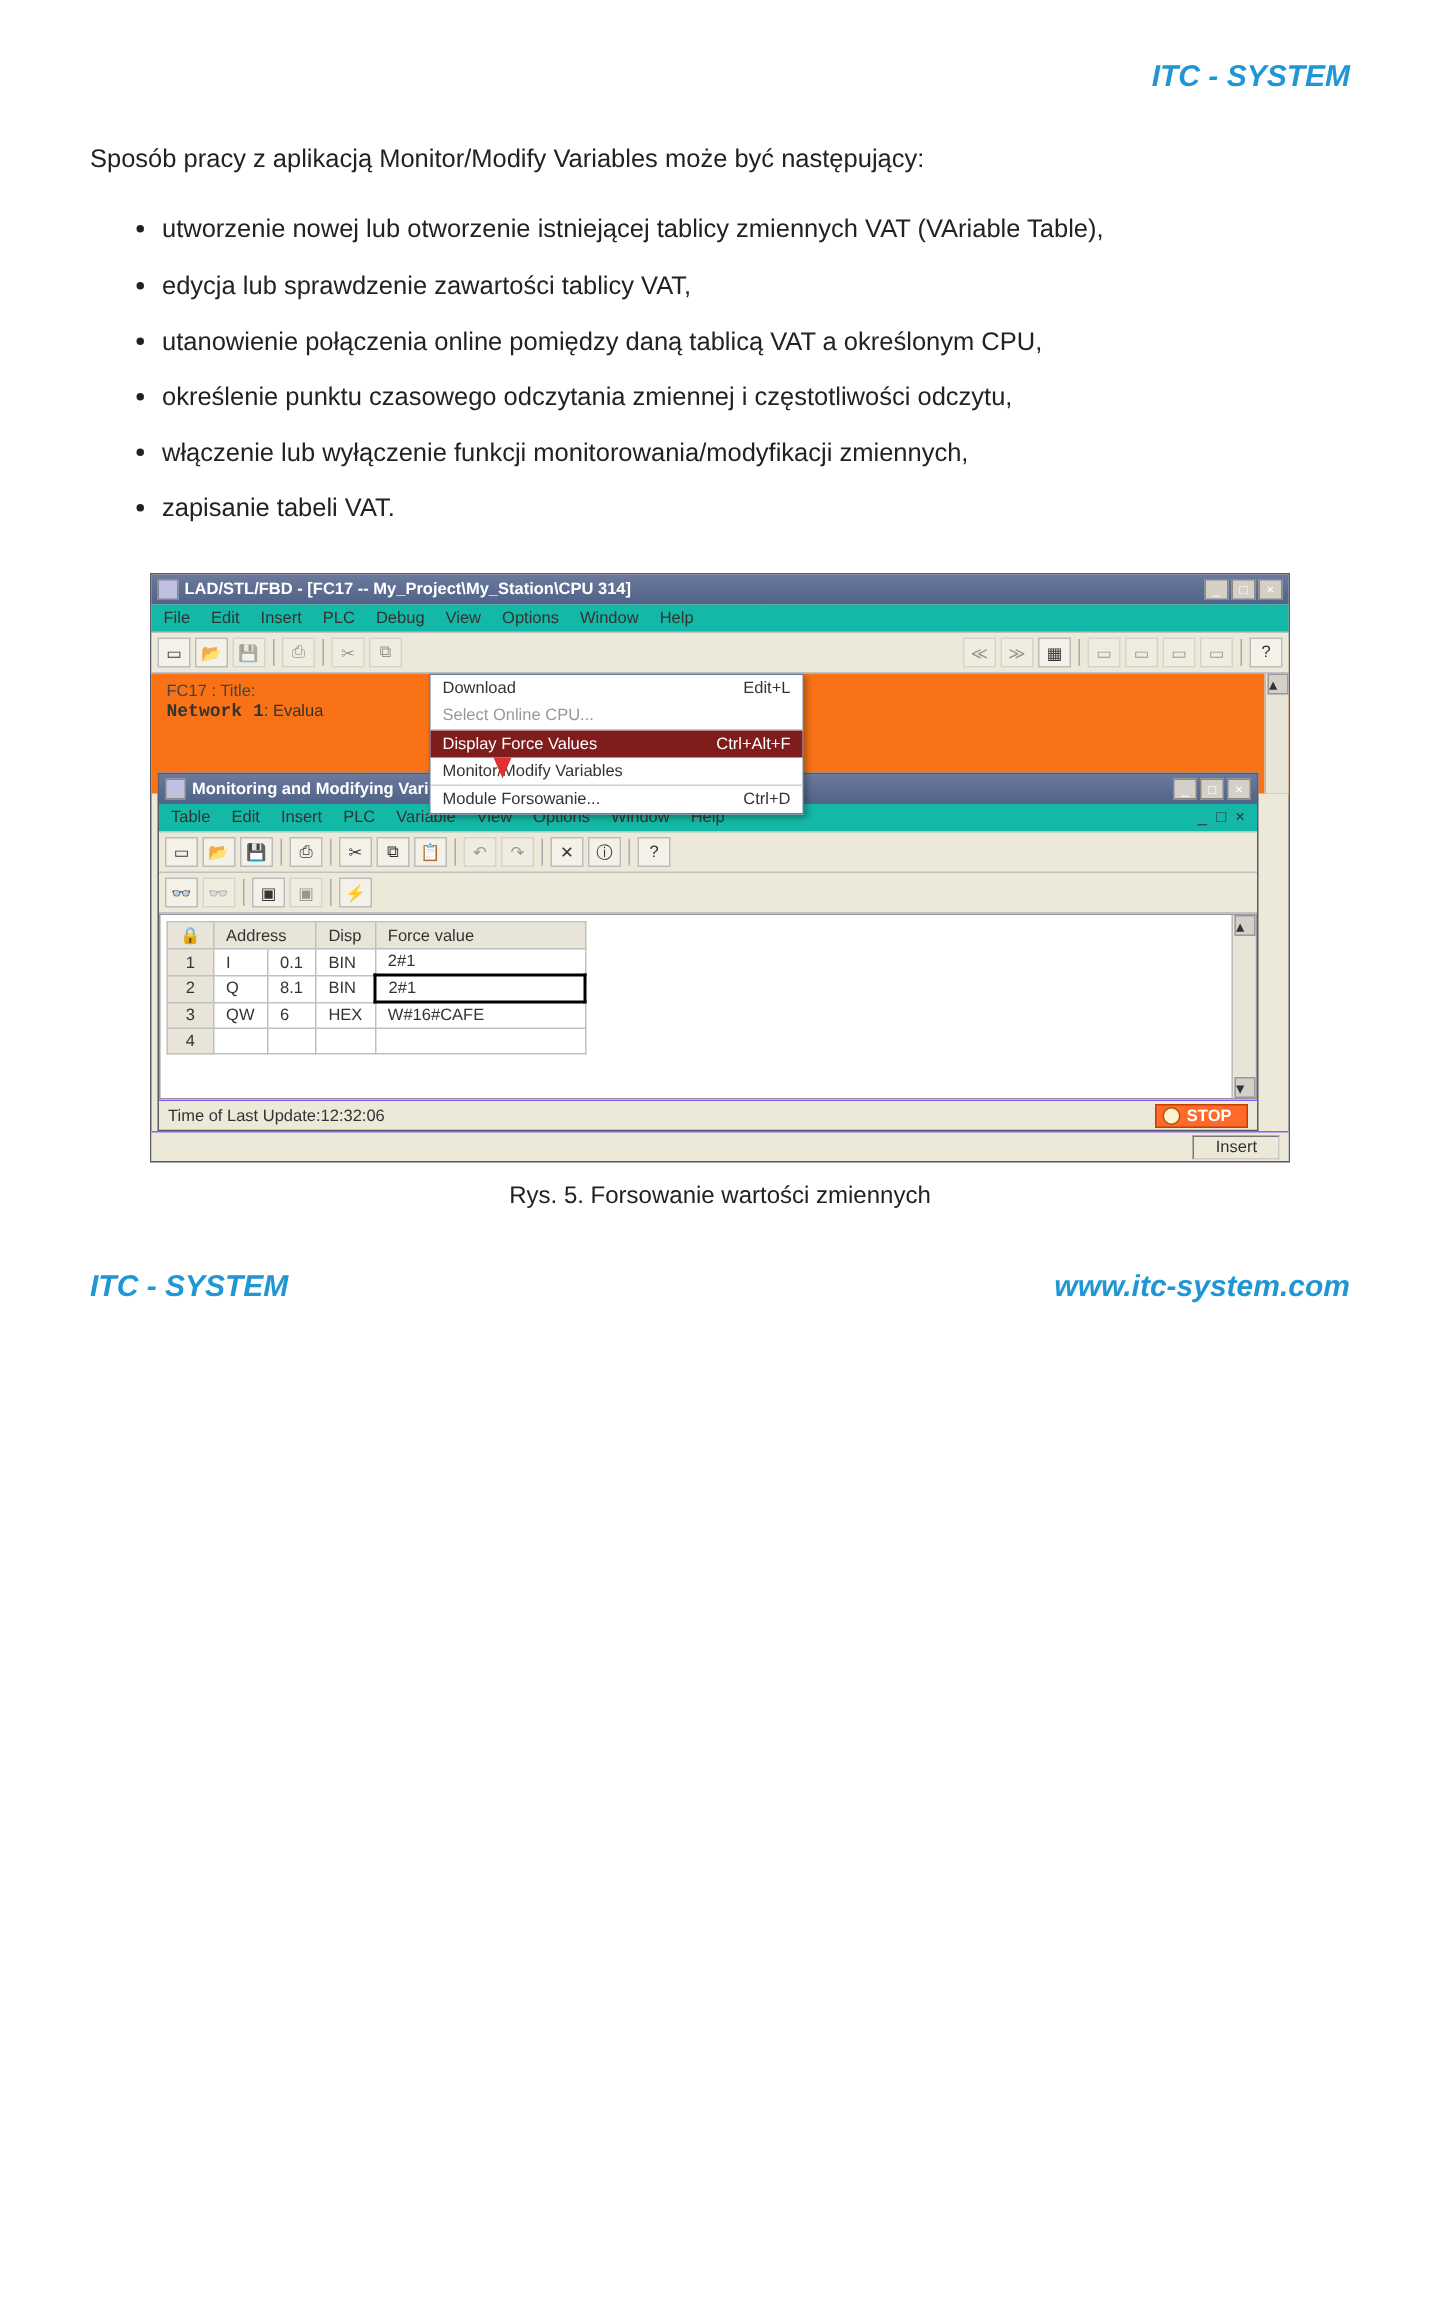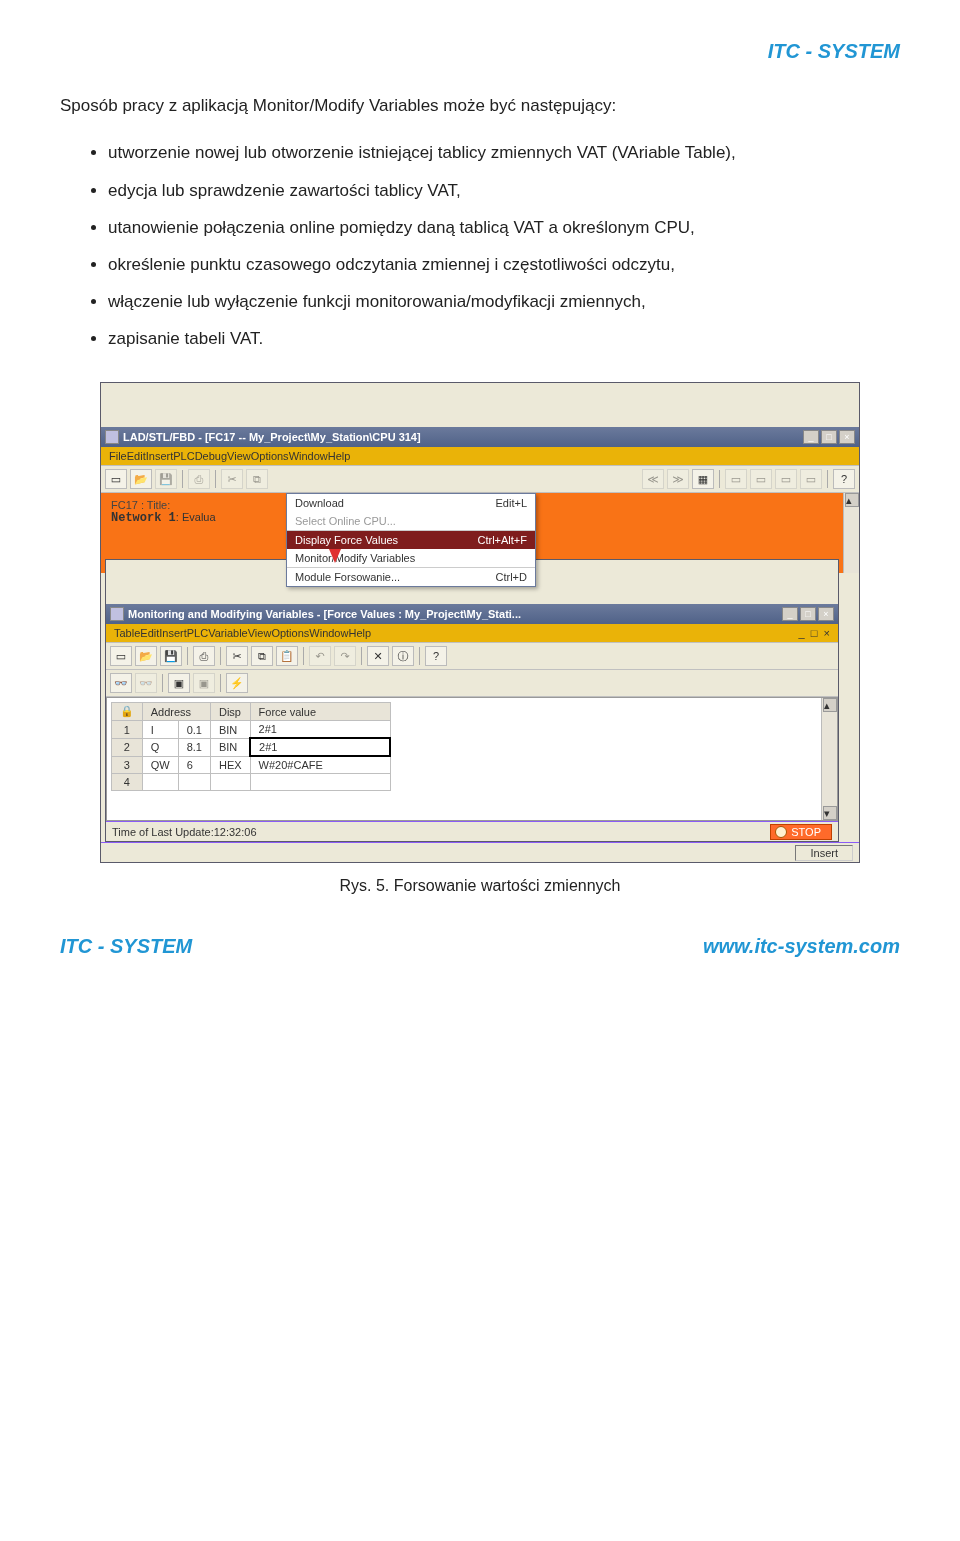--- a/index.html
+++ b/index.html
@@ -51,33 +51,32 @@
     margin-bottom: 0;
     position: relative;
   }
   .titlebar {
     background: linear-gradient(#6b7a9c,#506288);
     color: #fff;
     display: flex;
     align-items: center;
     padding: 2px 4px;
     height: 20px;
-    margin-top: 44px;
   }
   .titlebar .ticon {
     width: 14px; height: 14px; background: #c0c0e0; margin-right: 4px; border: 1px solid #888;
   }
   .titlebar .ttext { flex: 1; font-weight: bold; font-size: 11px; }
   .titlebar .wbtns { display: flex; gap: 2px; }
   .wbtn {
     width: 16px; height: 14px; background: #d4d0c8; border: 1px solid #888;
     display: flex; align-items: center; justify-content: center; font-size: 9px; line-height: 1;
   }
   .menubar {
-    display: flex; padding: 3px 8px; background: #eab308; border-bottom: 1px solid #c0c0c0;
+    display: flex; gap: 14px; padding: 3px 8px; background: #14b8a6; border-bottom: 1px solid #c0c0c0;
   }
   .menubar span { cursor: default; }
   .toolbar {
     display: flex; gap: 3px; padding: 3px 4px; background: #ece9d8; border-bottom: 1px solid #c0c0c0;
     align-items: center;
   }
   .tbtn {
     width: 22px; height: 20px; border: 1px solid #bbb; background: #f4f2e8;
     display: flex; align-items: center; justify-content: center; font-size: 11px;
   }
@@ -133,20 +132,21 @@
   }
   .statusbar {
     display: flex; align-items: center; padding: 2px 6px; border-top: 1px solid #8b5cf6;
     background: #ece9d8; height: 20px; font-size: 11px;
   }
   .statusbar .spacer { flex: 1; }
   .stopbox {
     display: flex; align-items: flex-start; gap: 4px;
     background: #ff6a2a; color: #fff; padding: 1px 10px 1px 4px;
     border: 1px solid #c04000;
+    font-weight: bold;
   }
   .stopbox .stdot {
     width: 12px; height: 12px; border-radius: 50%; background: #fff0d0; border: 1px solid #aa5500;
   }
   .scrollbar-v {
     position: absolute; right: 0; top: 0; bottom: 0; width: 16px; background: #e8e4d8;
     border-left: 1px solid #bbb;
   }
   .scrollbar-v .thumb { position:absolute; top:0; width:14px; left:1px; height:14px; background:#d4d0c8; border:1px solid #999;}
   .scrollbar-v .thumb.down { top:auto; bottom:0;}
@@ -335,21 +335,21 @@
                 <td>Q</td>
                 <td>8.1</td>
                 <td>BIN</td>
                 <td class="selcell">2#1</td>
               </tr>
               <tr>
                 <td class="rownum">3</td>
                 <td>QW</td>
                 <td>6</td>
                 <td>HEX</td>
-                <td>W#20#CAFE</td>
+                <td>W#16#CAFE</td>
               </tr>
               <tr>
                 <td class="rownum">4</td>
                 <td></td>
                     <td></td>
                     <td></td>
                     <td></td>
               </tr>
             </tbody>
               </table>

